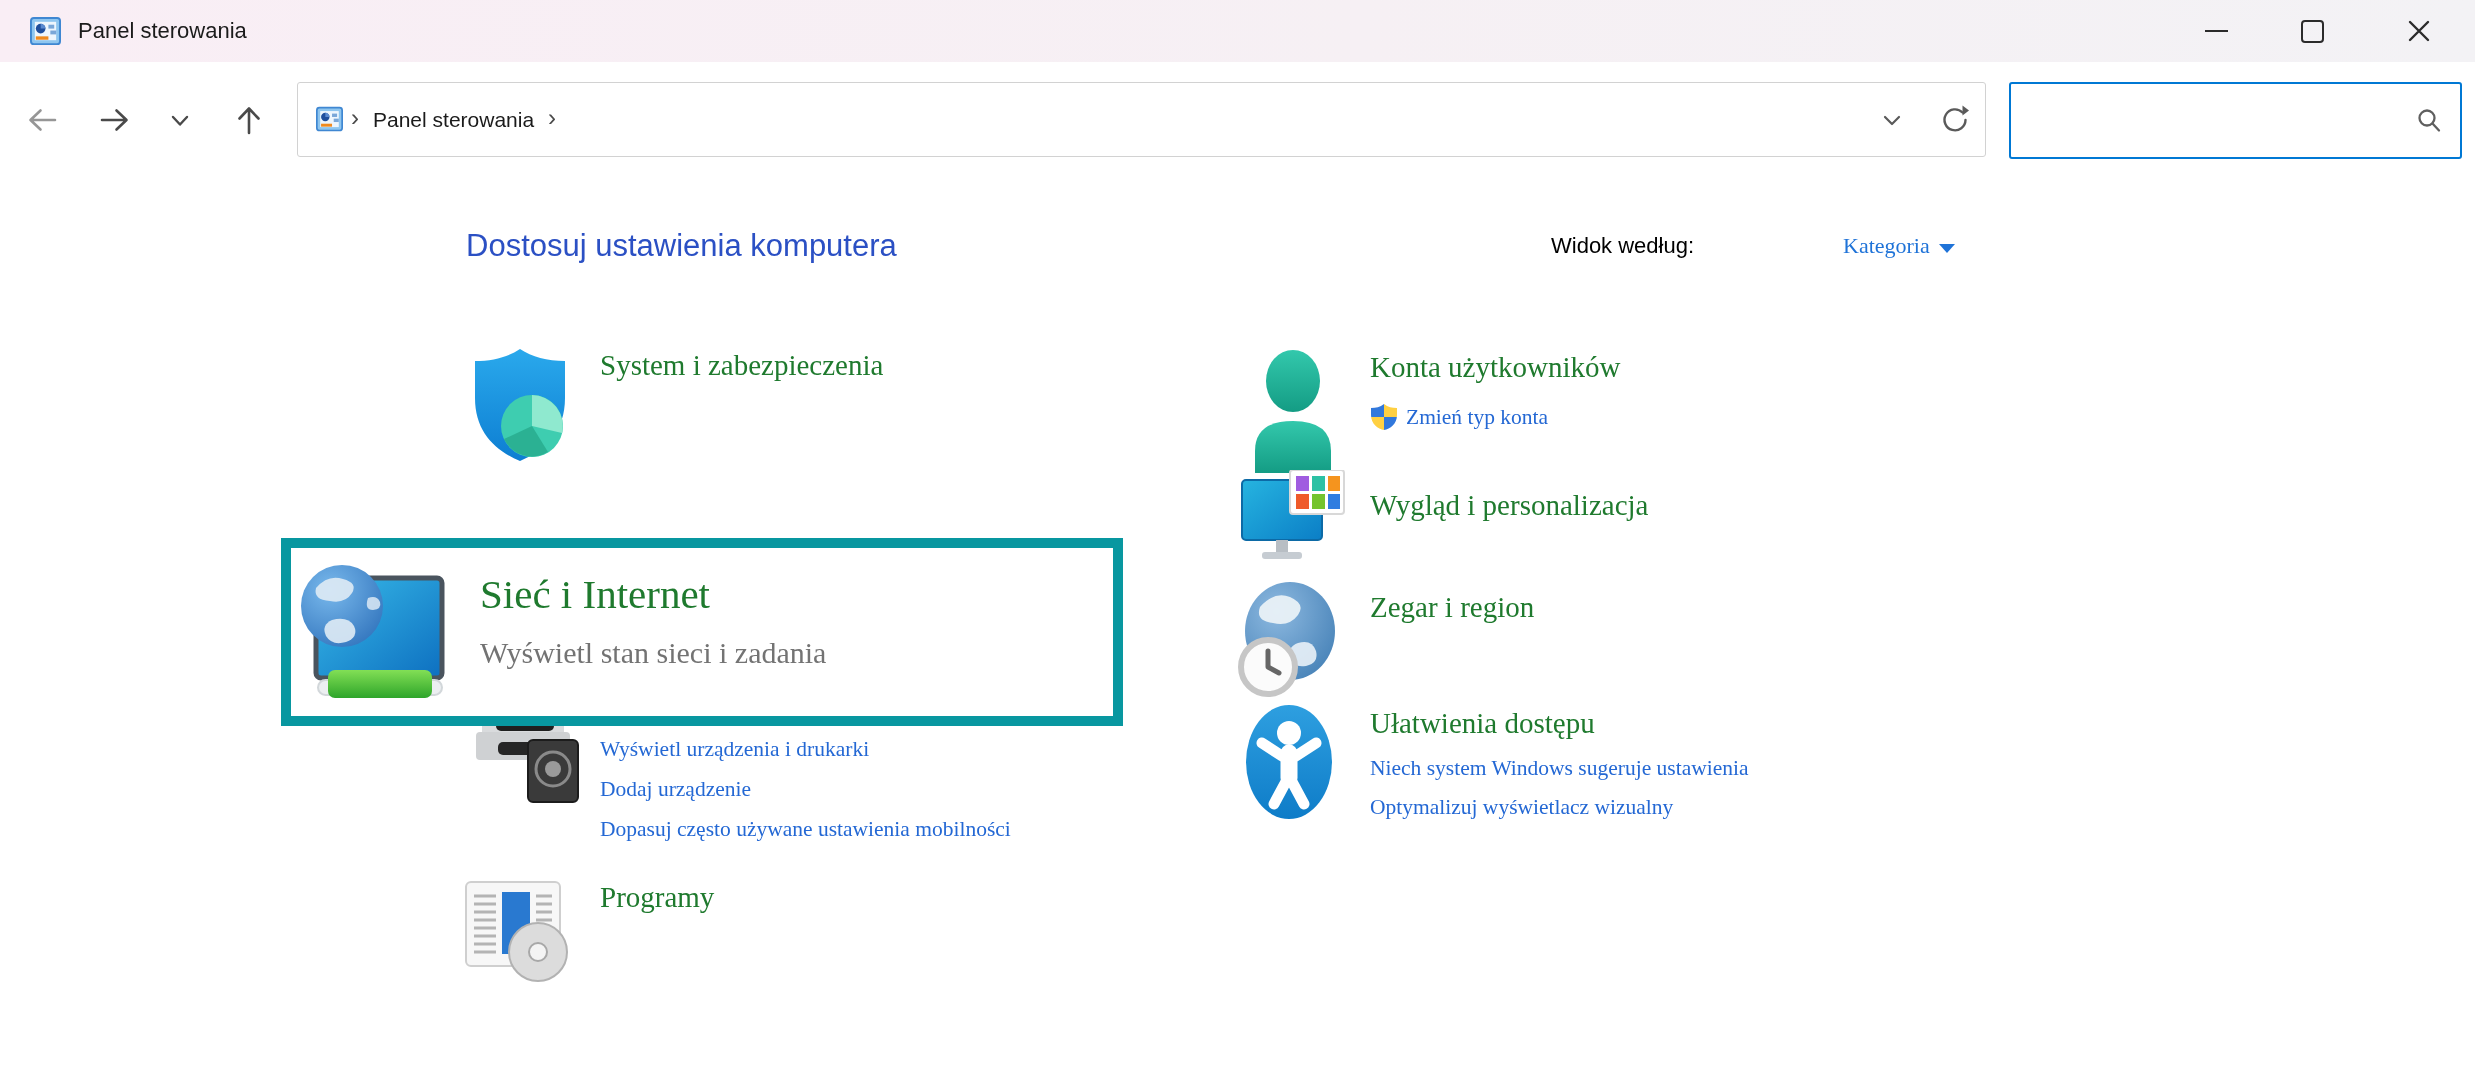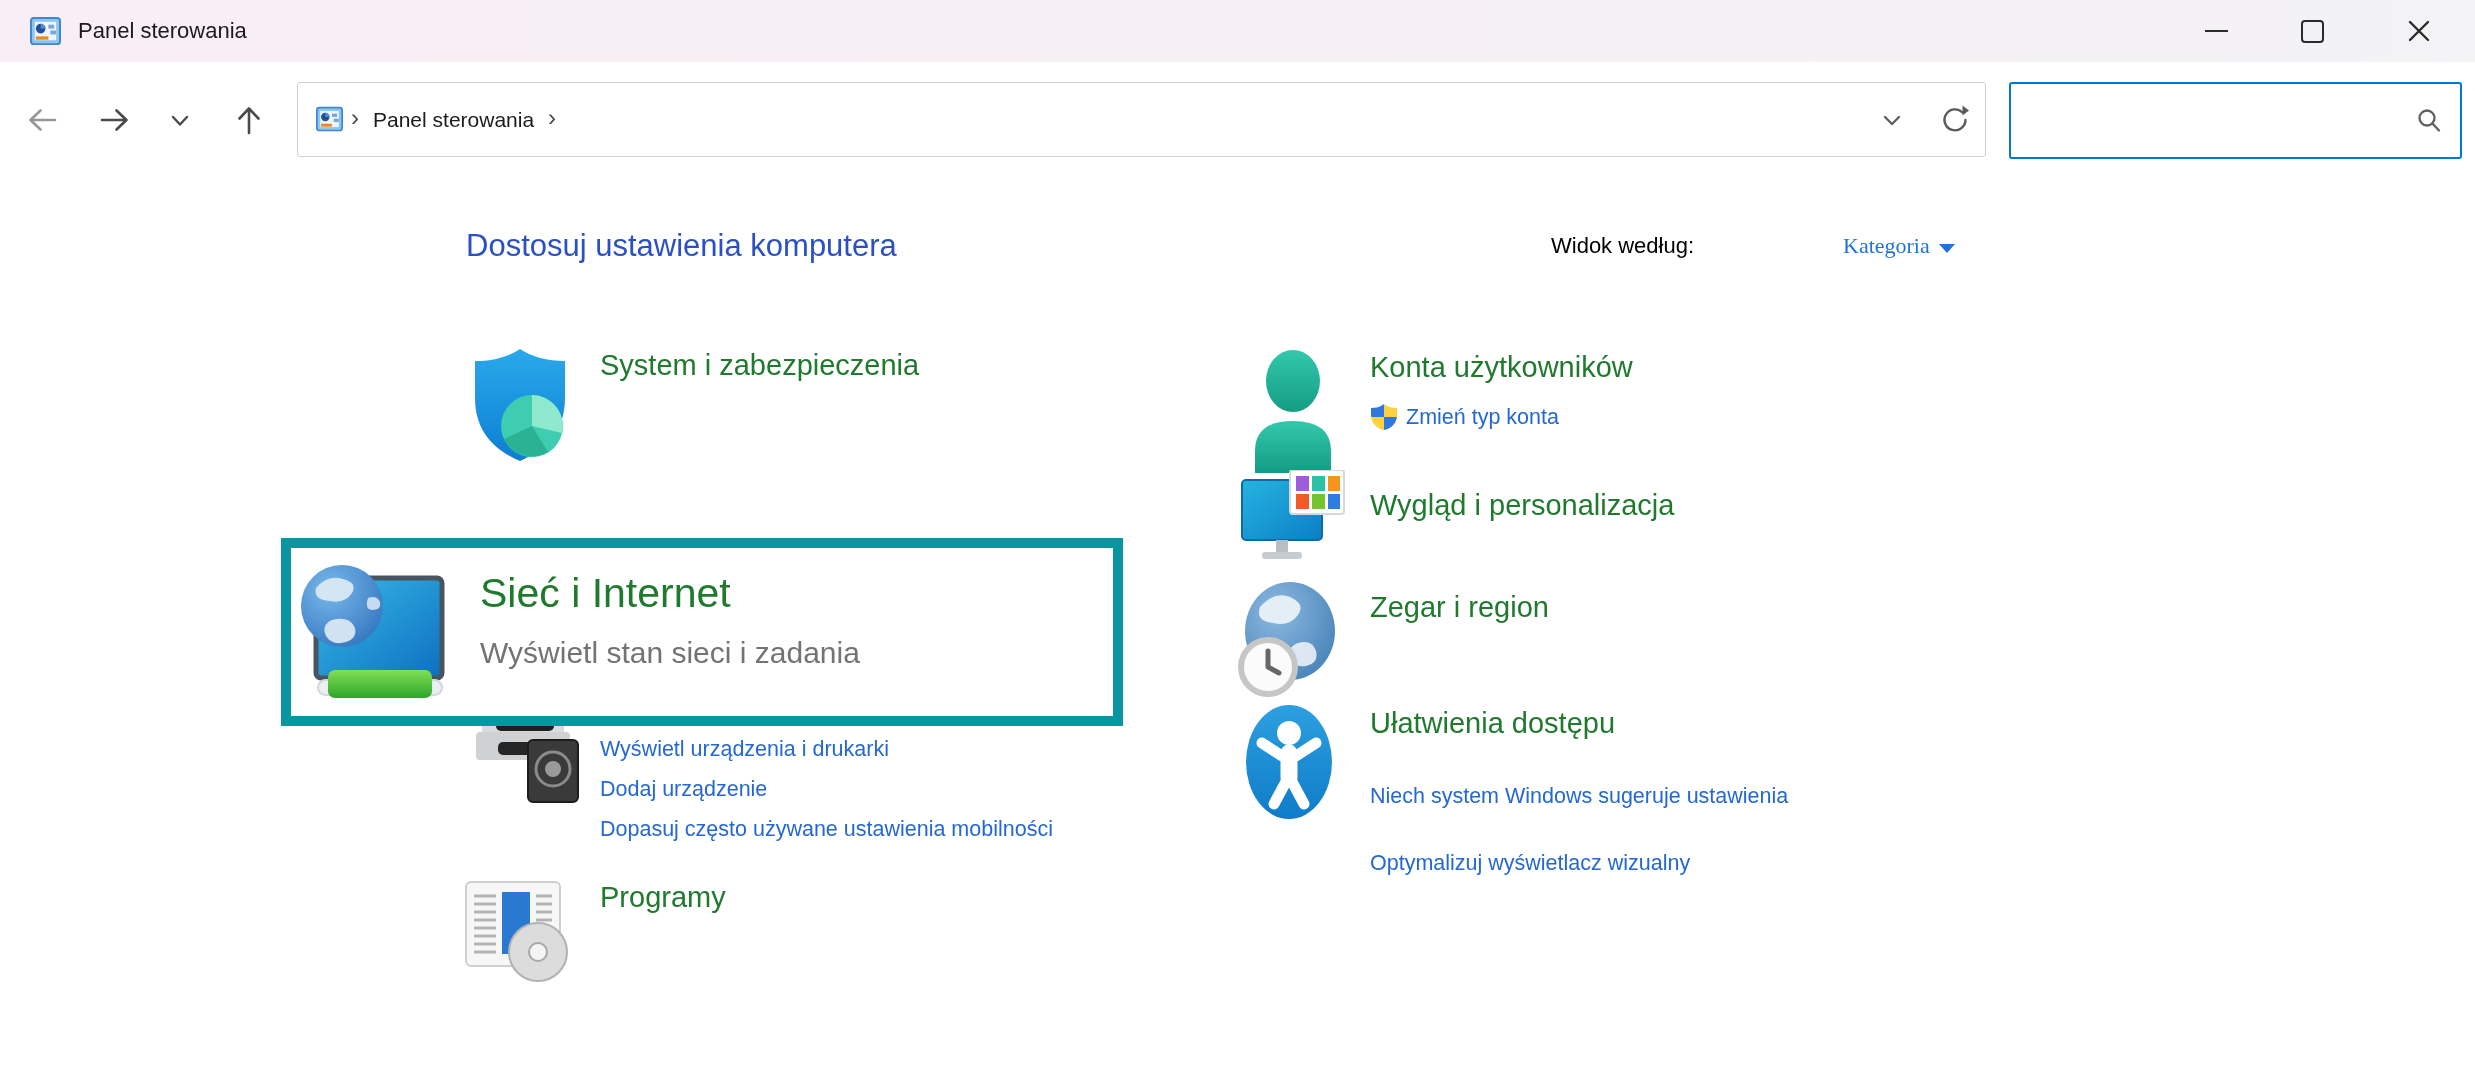--- a/index.html
+++ b/index.html
@@ -28,27 +28,27 @@
   .search-input{flex:1;border:none;outline:none;font-size:20px;height:60px;padding:0 14px;
                 font-family:"Liberation Sans",sans-serif;background:transparent;color:#222;}
 
   
   .page-heading{left:466px;top:228px;font-size:31px;color:#2b50c4;}
   .viewby-label{left:1551px;top:233px;font-size:22px;color:#000000;}
   .viewby-value{left:1843px;top:233px;font-size:22px;color:#1f73d8;cursor:pointer;display:flex;align-items:center;gap:9px;font-family:Liberation Serif, serif;}
   .tri-down{width:0;height:0;border-left:8px solid transparent;border-right:8px solid transparent;
             border-top:9px solid #1f73d8;margin-top:4px;}
 
-  a{text-decoration:none;}
+  a{text-decoration:none;font-family:Liberation Serif, serif;}
   .hdr{font-size:29px;color:#1f7a2e;display:block;}
   .lnk{font-size:21.5px;color:#2468d4;display:block;line-height:38px;}
   .lnk-group{display:block;}
 
   .hw-links .lnk{line-height:40px;}
-  .ease-links .lnk{line-height:39px;margin-top:28px;}
+  .ease-links .lnk{line-height:39px;}
 
   
   .hl-box{left:281px;top:538px;width:822px;height:168px;background:#ffffff;
           border:10px solid #0897a0;z-index:5;}
   .hl-hdr{left:480px;top:570px;font-size:41px;color:#1f7a2e;z-index:6;}
   .hl-lnk{left:480px;top:636px;font-size:30px;color:#737373;z-index:6;}
 
   .icon{display:block;}
   .uac-row{display:flex;align-items:center;gap:8px;justify-content:flex-end;}
 </style>

